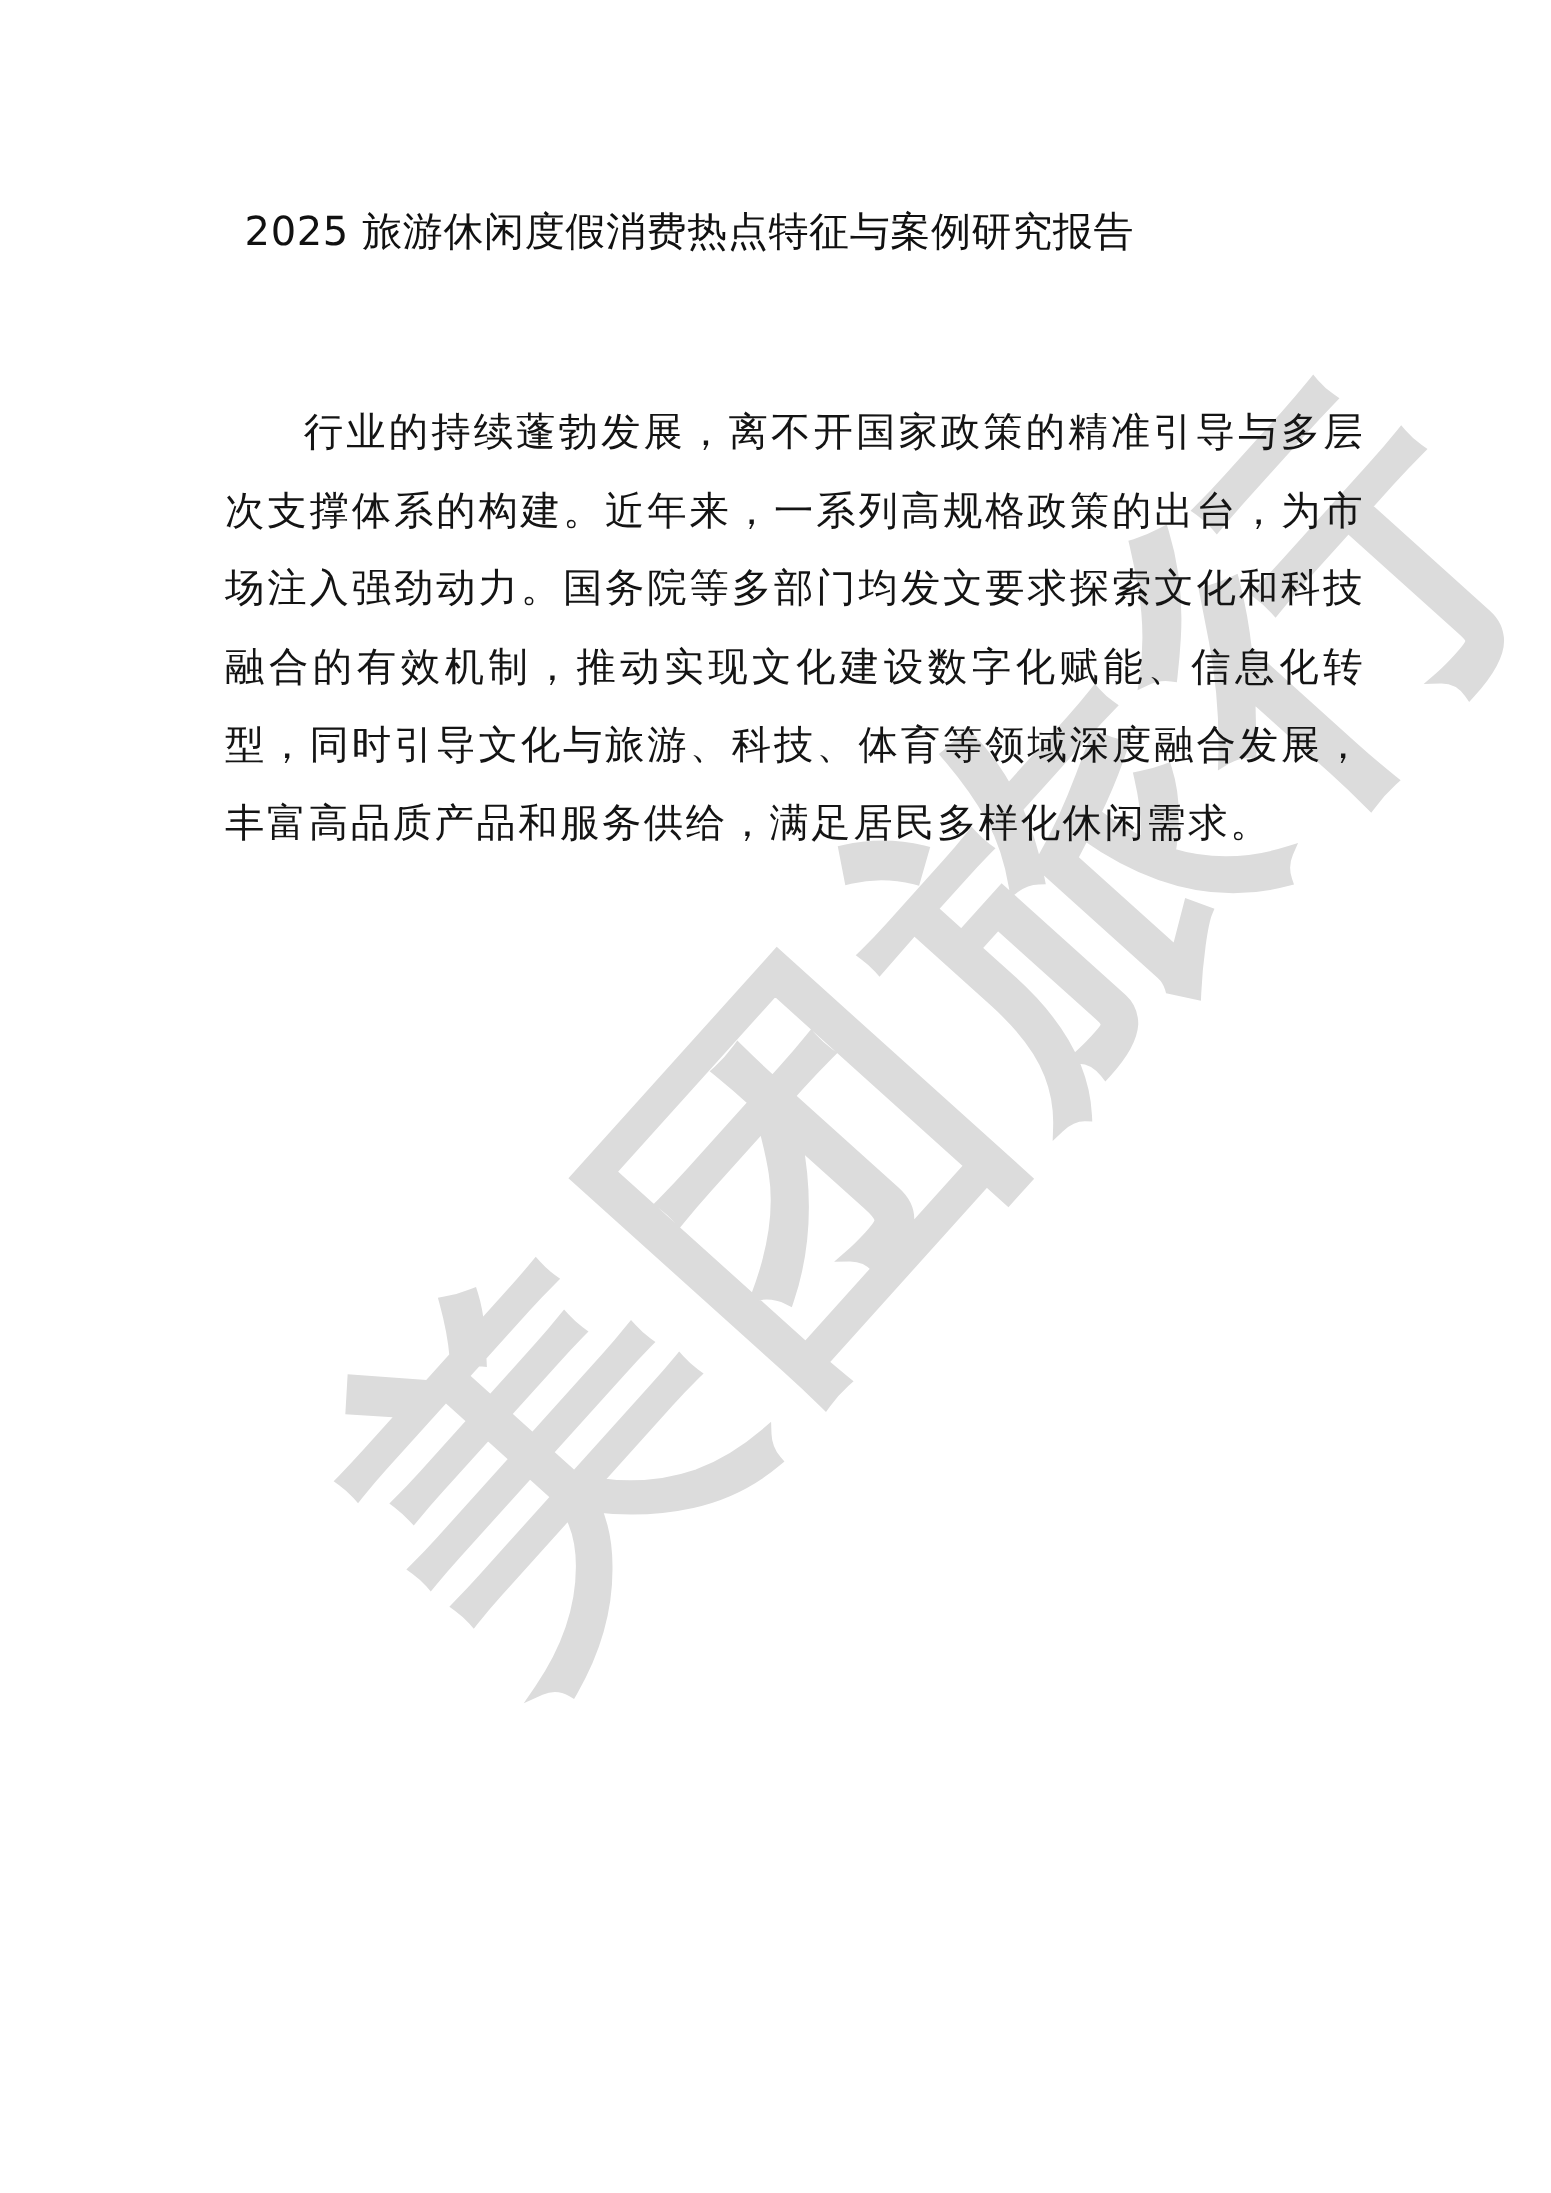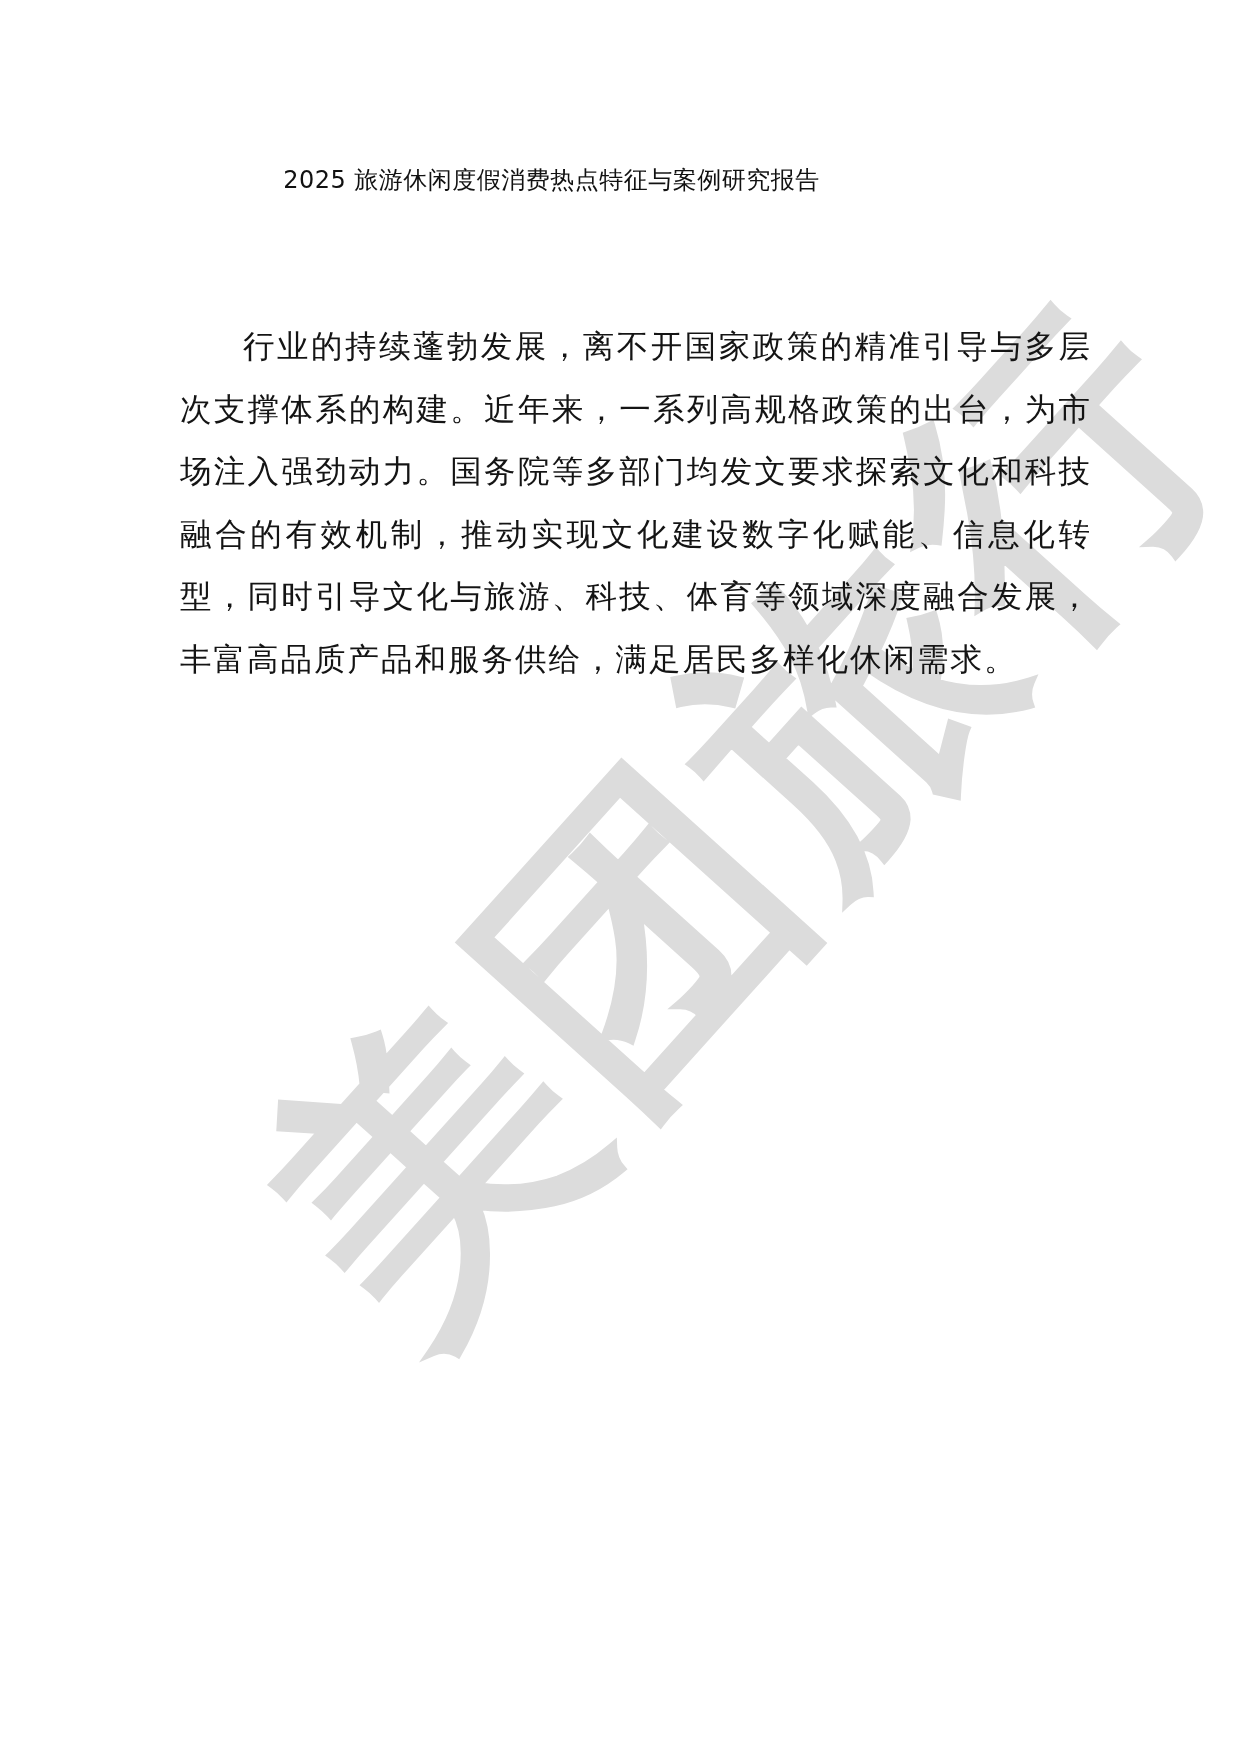--- a/index.html
+++ b/index.html
@@ -40,21 +40,21 @@
       pointer-events: none;
       line-height: 1;
     }
     .title {
       position: absolute;
       top: 164px;
       left: 0;
       width: 1103px;
       text-align: center;
       font-family: "DejaVu Sans", "Liberation Sans", sans-serif;
-      font-size: 24px;
+      font-size: 32px;
       letter-spacing: 0.5px;
       color: #111;
       z-index: 1;
     }
     .body {
       position: absolute;
       top: 315px;
       left: 180px;
       width: 912px;
       z-index: 1;

